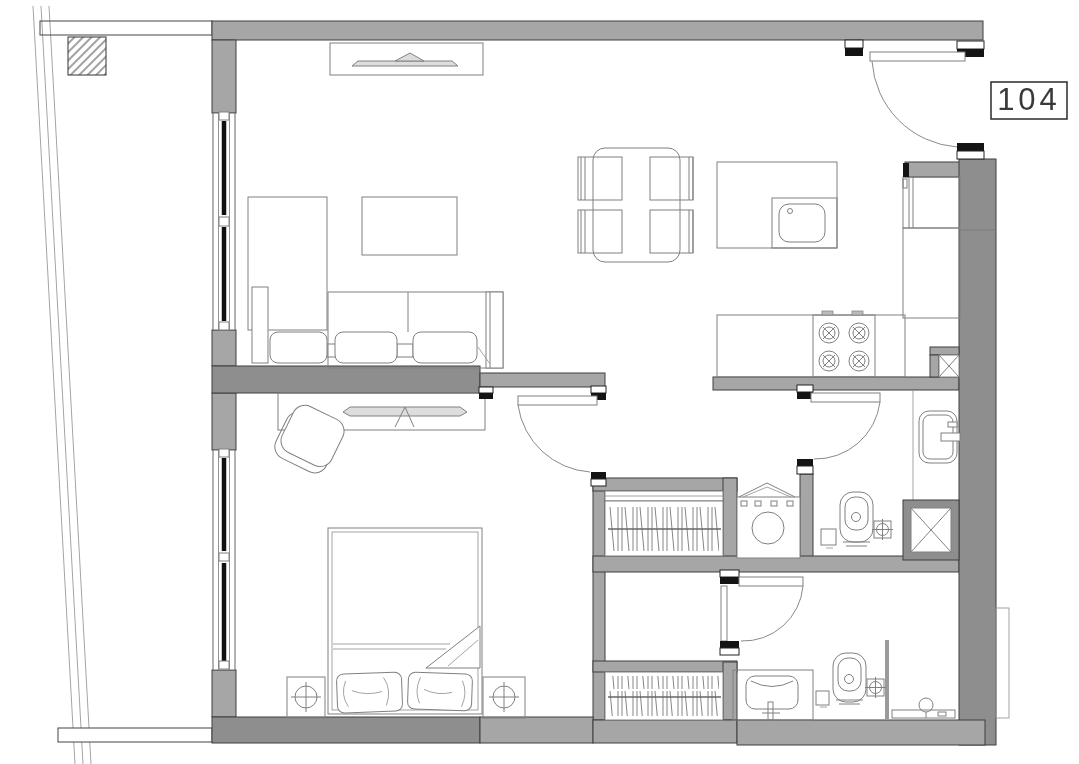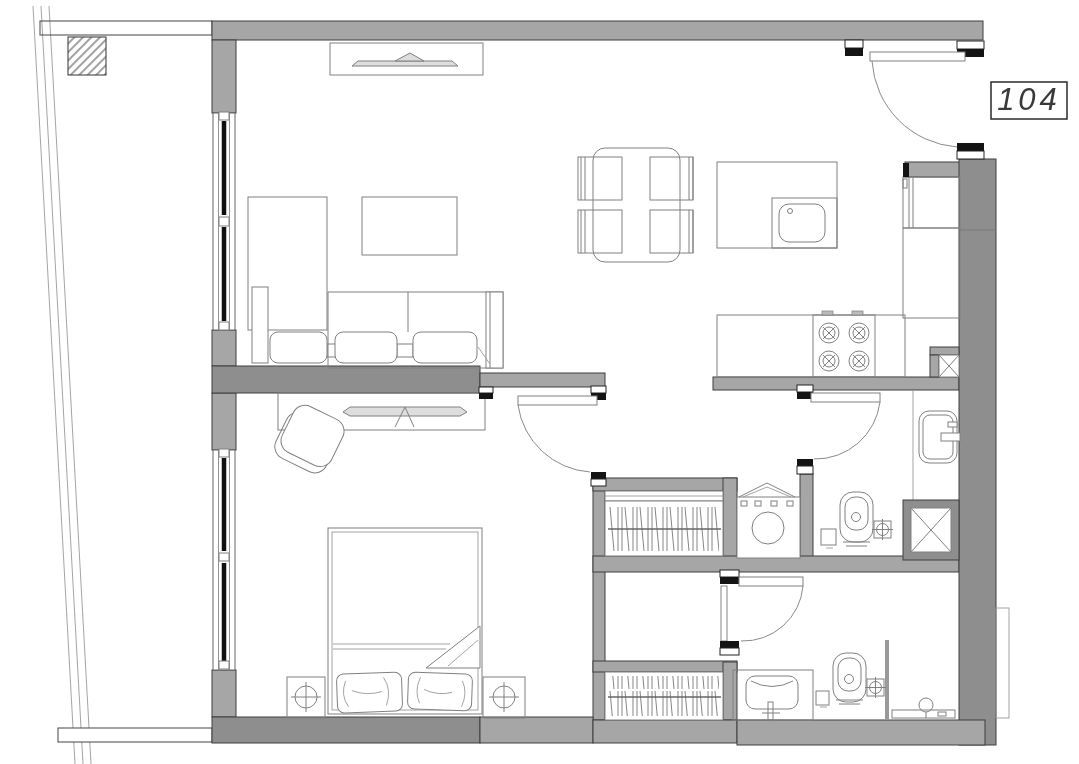--- a/index.html
+++ b/index.html
@@ -1,16 +1,16 @@
 <!DOCTYPE html>
 <html style="--paper: #ffffff; --wall: #a6a6a6; --wall-dark: #8e8e8e; --line: #3f3f3f; --draw: #808080; --jamb: #141414; --glazing: #101010;"><head>
 <meta charset="utf-8">
 <style>
   html,body{margin:0;padding:0;background:#fff;font-family:"Liberation Sans",sans-serif;}
-  #stage{position:relative;width:1075px;height:764px;background:var(--paper,#fff);overflow:hidden;font-style:italic;}
+  #stage{position:relative;width:1075px;height:764px;background:var(--paper,#fff);overflow:hidden;}
   svg{display:block}
   .wall{fill:var(--wall,#a6a6a6);stroke:var(--line,#3f3f3f);stroke-width:1}
   .wallD{fill:var(--wall-dark,#8e8e8e);stroke:var(--line,#3f3f3f);stroke-width:1}
   .fx{fill:none;stroke:var(--draw,#808080);stroke-width:1}
   .fxw{fill:#fff;stroke:var(--draw,#808080);stroke-width:1}
   .fxd{fill:#ddd;stroke:var(--draw,#808080);stroke-width:1}
   .thin{fill:none;stroke:#9a9a9a;stroke-width:0.9}
   .arc{fill:none;stroke:#8a8a8a;stroke-width:1}
   .jw{fill:#fff;stroke:#222;stroke-width:1}
   .jb{fill:var(--jamb,#141414)}

